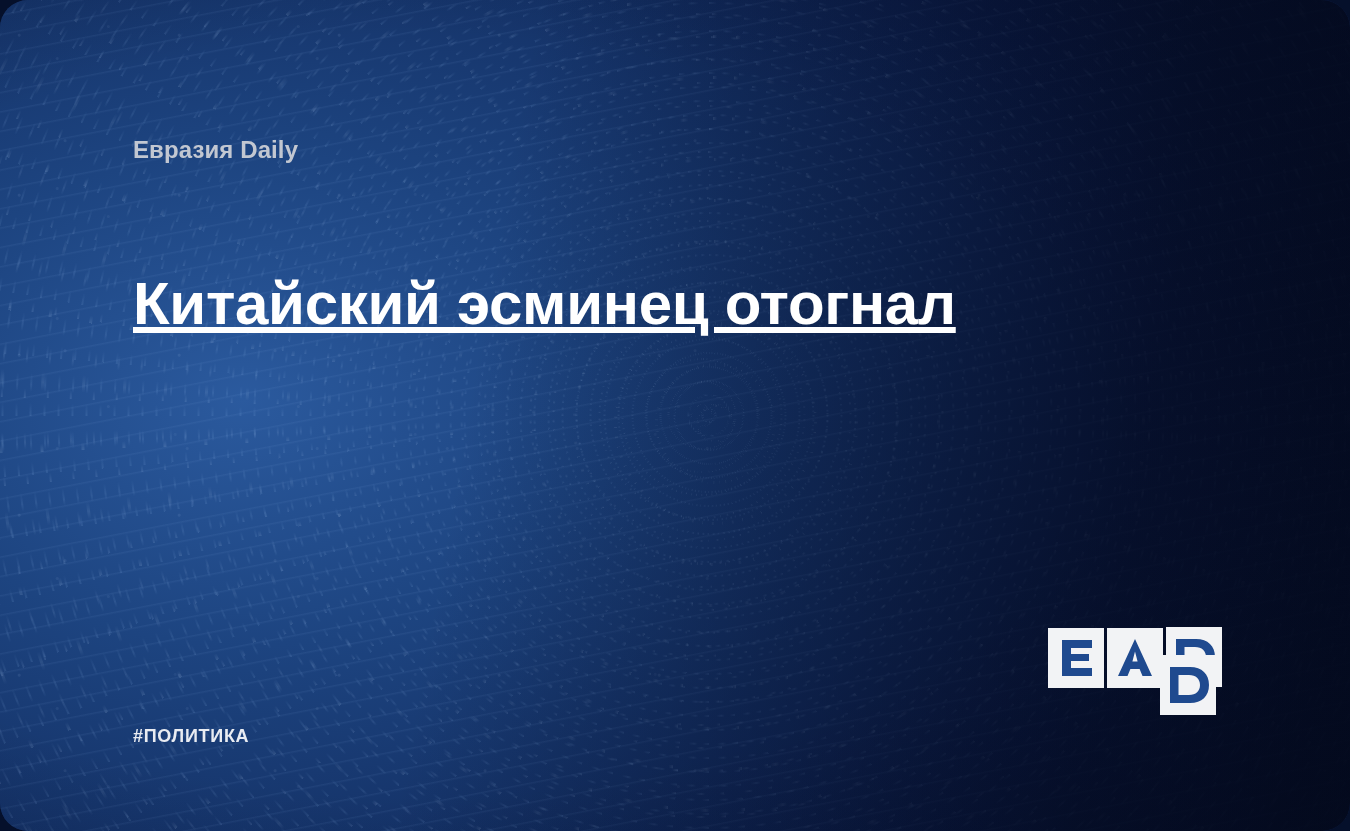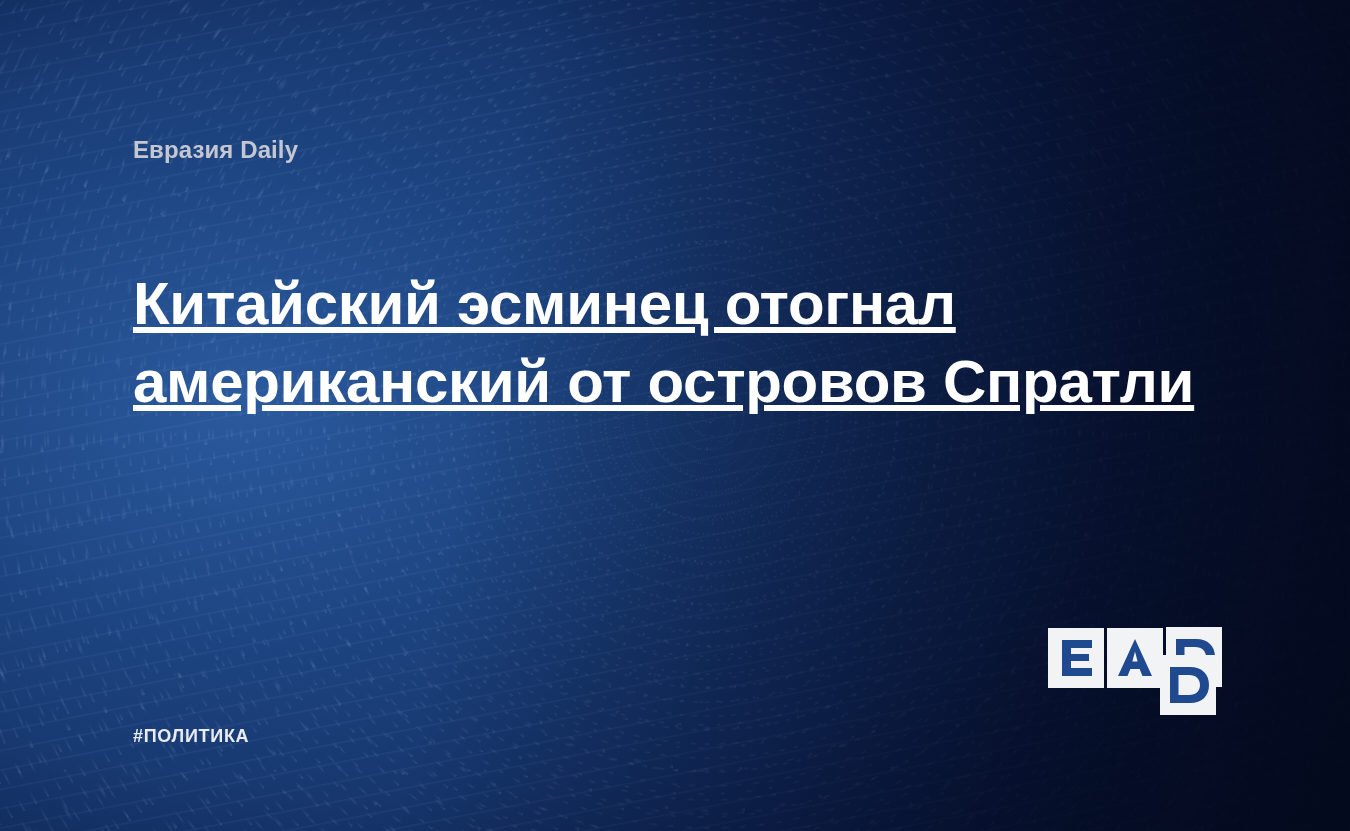--- a/index.html
+++ b/index.html
@@ -9,20 +9,21 @@
     background: #05102b;
   }
 
   .card {
     position: relative;
     width: 1350px;
     height: 831px;
     overflow: hidden;
     background: #0d2354;
     font-family: "Liberation Sans", "DejaVu Sans", sans-serif;
+    border-radius: 28px;
     -webkit-font-smoothing: antialiased;
   }
 
   
   .bg {
     position: absolute;
     inset: 0;
     overflow: hidden;
   }
 
@@ -246,21 +247,20 @@
     <div class="bg-dark-right"></div>
     <div class="vignette"></div>
   </div>
 
   <div class="content">
 
     <div class="source-label">Евразия Daily</div>
 
     <h1 class="headline">
       <span class="hl-line">Китайский эсминец отогнал</span>
-      <span class="hl-line">американский от островов Спратли</span>
     </h1>
 
     <div class="tag">#ПОЛИТИКА</div>
 
     <div class="logo">
 
       <div class="logo-tile logo-tile-e">
         <svg viewBox="0 0 56 60">
           <path class="logo-glyph" d="M14 12 H44 V20 H23 V26 H41 V33 H23 V40 H44 V48 H14 Z"></path>
         </svg>

